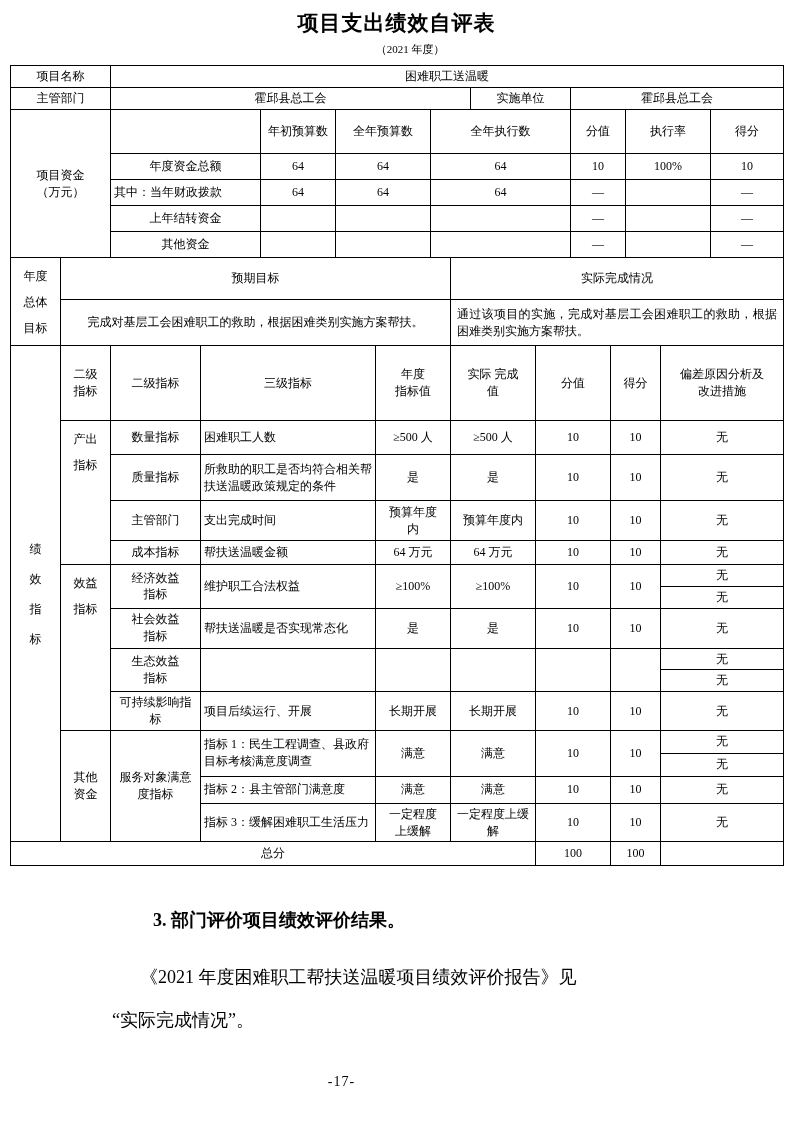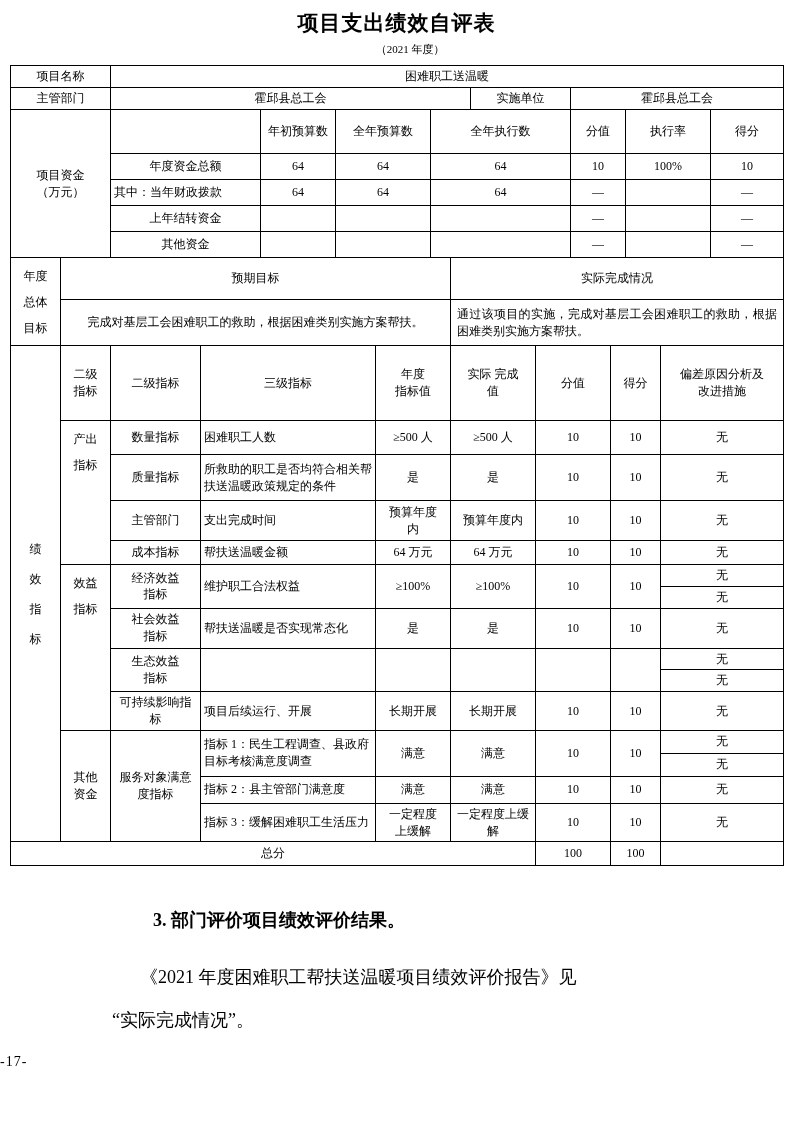--- a/index.html
+++ b/index.html
@@ -14,21 +14,21 @@
   .tbl td{border:1px solid #000;font-size:12px;line-height:1.4;text-align:center;
           vertical-align:middle;padding:2px 3px;word-break:break-all;white-space:pre-line;}
   td.al{text-align:left;}
   td.aj{text-align:justify;padding:2px 6px;}
   td.w2{padding:2px 8px;}
   td.vtop{vertical-align:top;padding-top:5px;line-height:26px;}
   td.vert{padding:0 18px;line-height:30px;}
   .after{margin-top:42px;font-size:18px;}
   .sec-heading{margin:0 0 0 153px;font-weight:700;}
   .para{margin:24px 0 0 112px;line-height:43px;text-indent:28px;}
-  .pageno{margin-top:12px;text-align:left;padding-right:110px;font-size:14px;letter-spacing:1px;}
+  .pageno{margin-top:32px;text-align:center;padding-right:110px;font-size:14px;letter-spacing:1px;}
 </style>
 </head>
 <body>
 
 <div class="page">
 
   <div class="doc-title">项目支出绩效自评表</div>
   <div class="doc-subtitle">（2021 年度）</div>
 
   <div class="tables">

